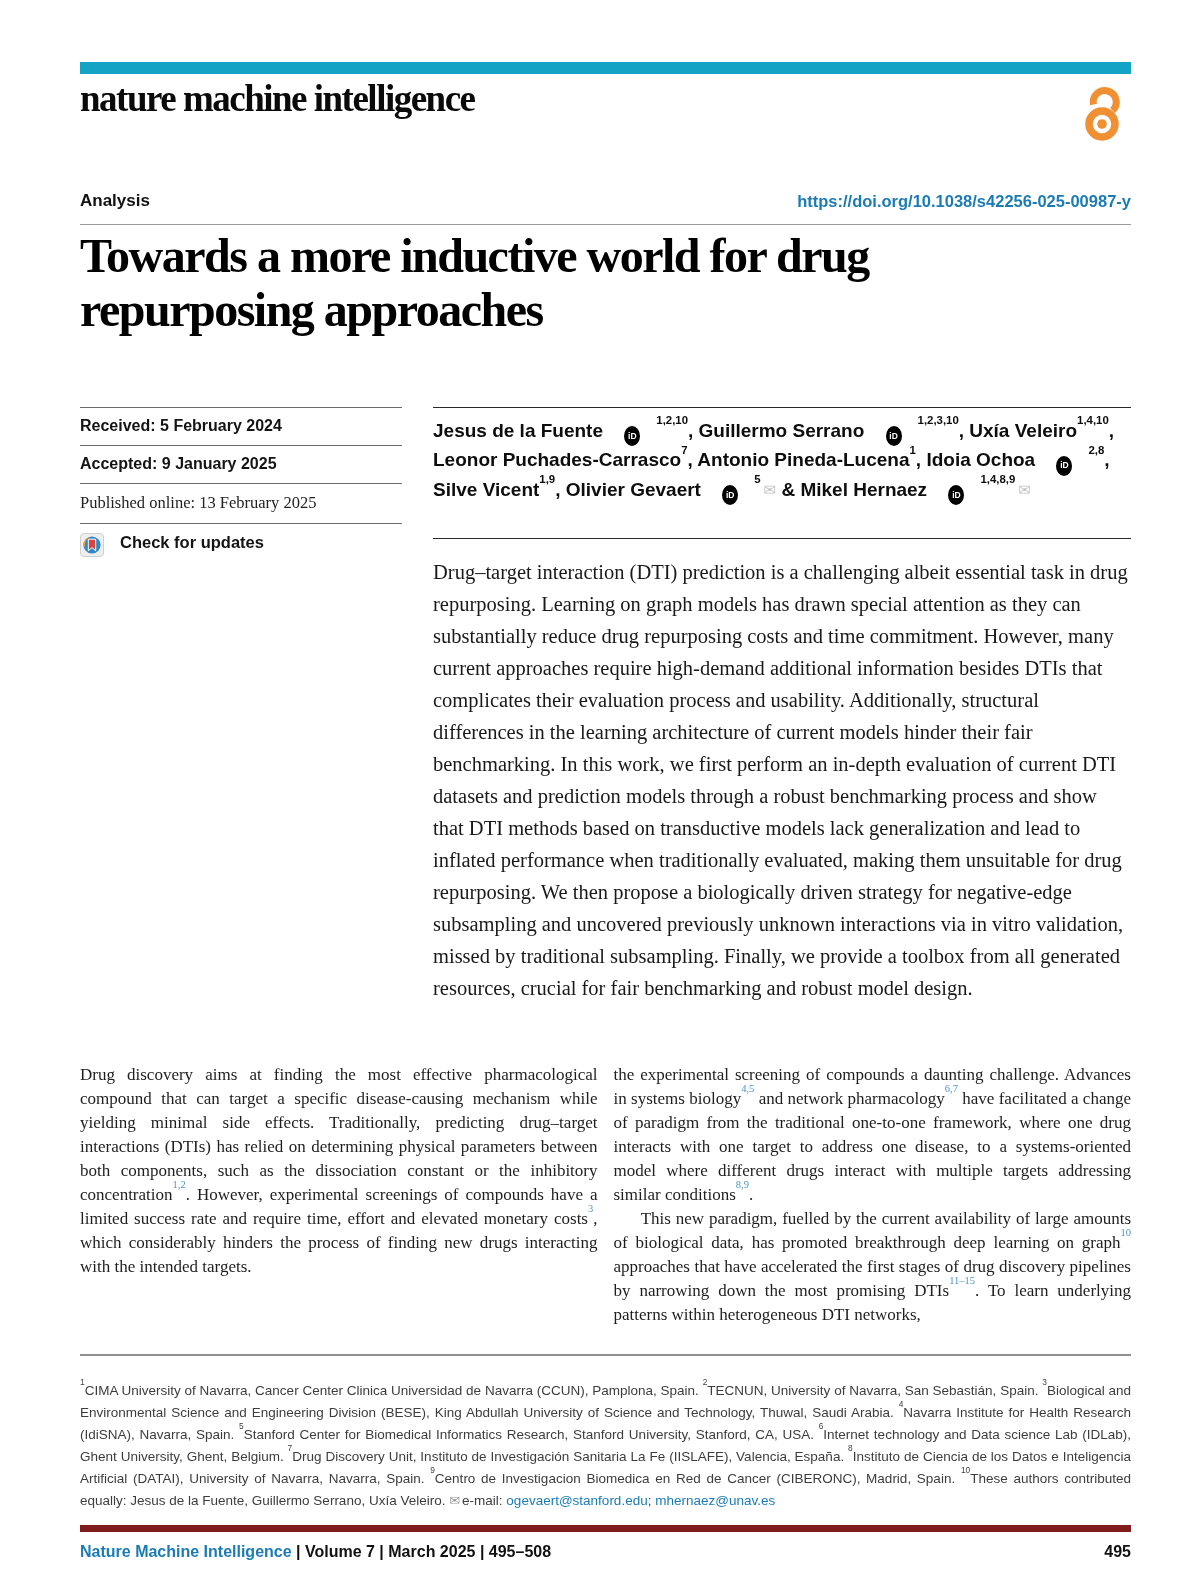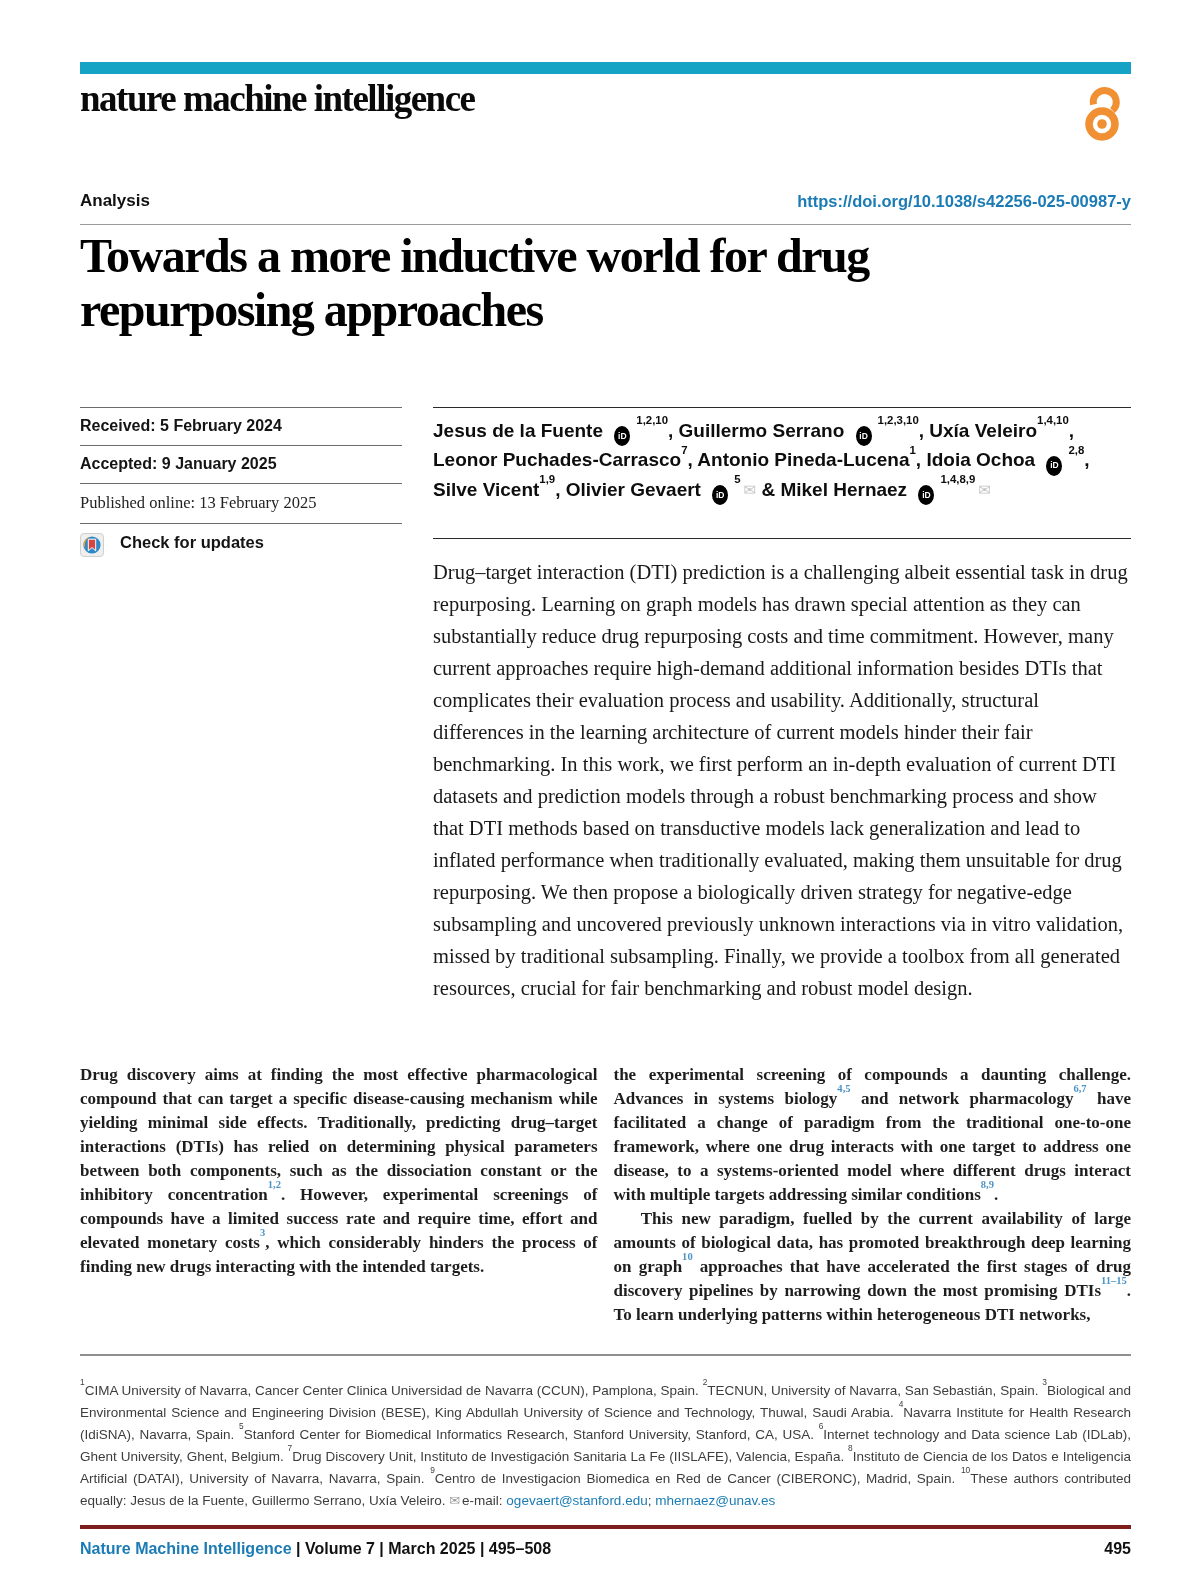--- a/index.html
+++ b/index.html
@@ -42,45 +42,45 @@
   .date-item{border-top:1px solid #6b6b6b;padding:9px 0 10px;font-size:16px;font-weight:700;color:#141414;}
   .date-item.serif{font-family:"Liberation Serif",serif;font-weight:400;font-size:16.5px;color:#222;}
   .check-row{border-top:1px solid #6b6b6b;padding-top:9px;display:flex;align-items:flex-start;gap:16px;}
   .check-label{font-size:16.5px;font-weight:700;color:#141414;}
   .authorcol{flex:1;border-top:1px solid #2a2a2a;padding-top:9px;}
   .author-line{font-size:19px;font-weight:700;line-height:27px;color:#0d0d0d;}
   .author-line sup{font-size:0.60em;position:relative;top:-0.45em;letter-spacing:0;}
   .ico-orcid{
     display:inline-flex;align-items:center;justify-content:center;
     width:16px;height:20px;border-radius:50%;background:#000;color:#fff;
-    font-size:8.5px;font-weight:700;vertical-align:-2px;margin:0 6px;
+    font-size:8.5px;font-weight:700;vertical-align:-2px;margin:0 16px;
     font-family:"Liberation Sans",sans-serif;
   }
   .ico-envelope{color:#c4c4c4;font-size:15px;vertical-align:1px;margin-left:3px;font-weight:400;}
   
   .abstract{
     margin-top:33px;border-top:1px solid #2a2a2a;padding-top:17px;
     font-family:"Liberation Serif",serif;font-size:20.5px;line-height:32px;color:#191919;
   }
   
-  .body-cols{display:flex;gap:16px;margin-top:59px;font-weight:bold;}
+  .body-cols{display:flex;gap:16px;margin-top:59px;}
   .bodycol{flex:1;font-family:"Liberation Serif",serif;font-size:17px;line-height:24px;color:#1e1e1e;text-align:justify;}
   .bodycol p.indent{text-indent:1.6em;}
   .bodycol sup.ref{color:var(--ref);font-size:0.62em;position:relative;top:-0.5em;}
   
   .footnotes{
     margin-top:27px;border-top:2px solid #8f8f8f;padding-top:24px;
     font-size:13.5px;line-height:22px;color:var(--footnote-ink);text-align:justify;
   }
   .footnotes sup{font-size:0.62em;position:relative;top:-0.5em;}
   .footnotes .email-link{color:var(--link);text-decoration:none;}
   .footnotes .ico-envelope{color:#9a9a9a;font-size:13px;margin:0 2px 0 0;vertical-align:0;}
   
   .page-footer{
-    margin-top:13px;border-top:4px solid #7f1d1d;padding-top:11px;
+    margin-top:13px;border-top:7px solid #7f1d1d;padding-top:11px;
     display:flex;justify-content:space-between;font-size:16px;font-weight:700;color:#111;
   }
   .footer-journal{color:var(--link);text-decoration:none;font-weight:700;}
   sup{line-height:0;}
 </style>
 </head>
 <body>
 
 <div class="page">
 

